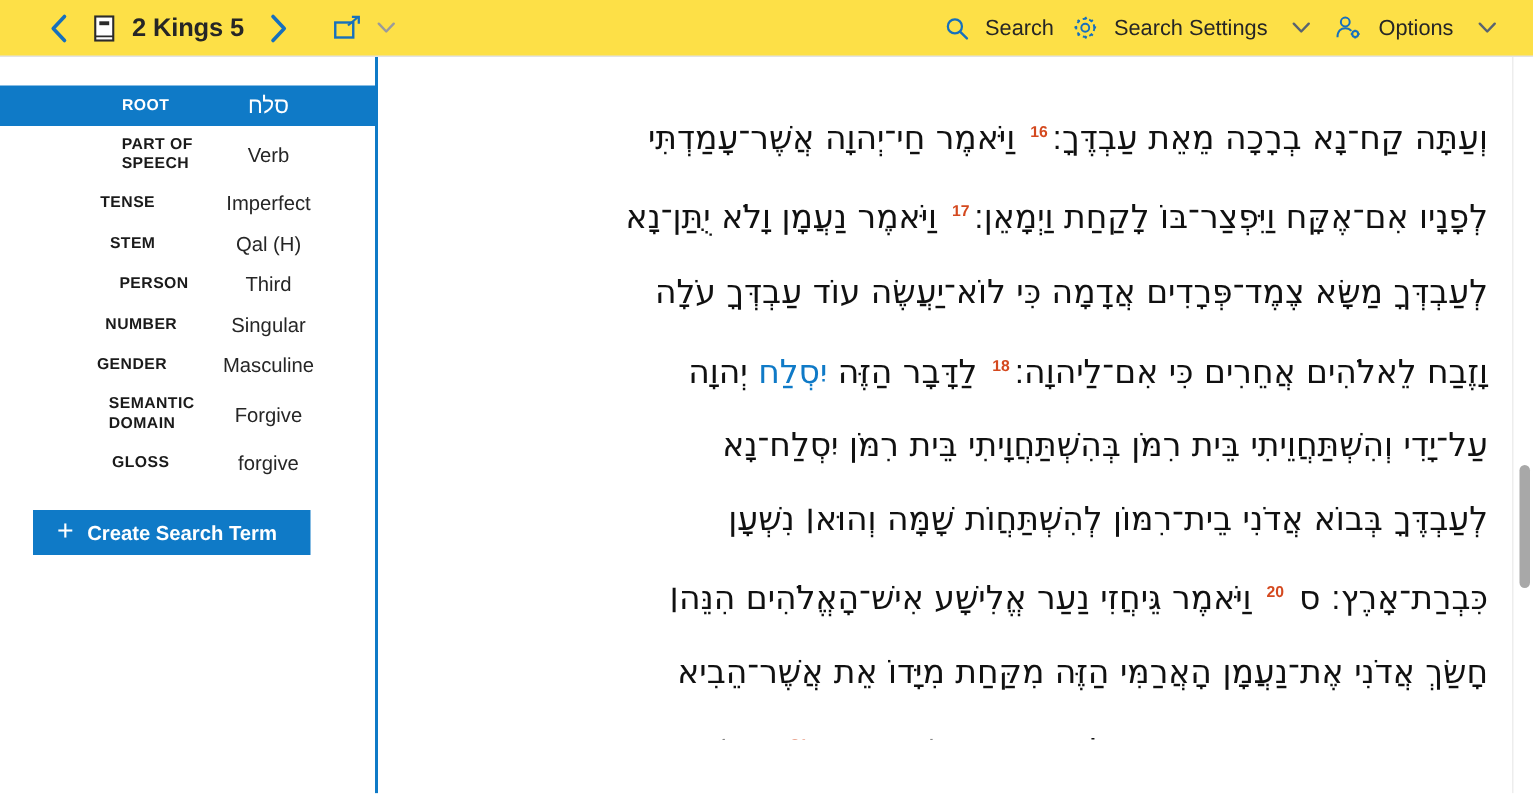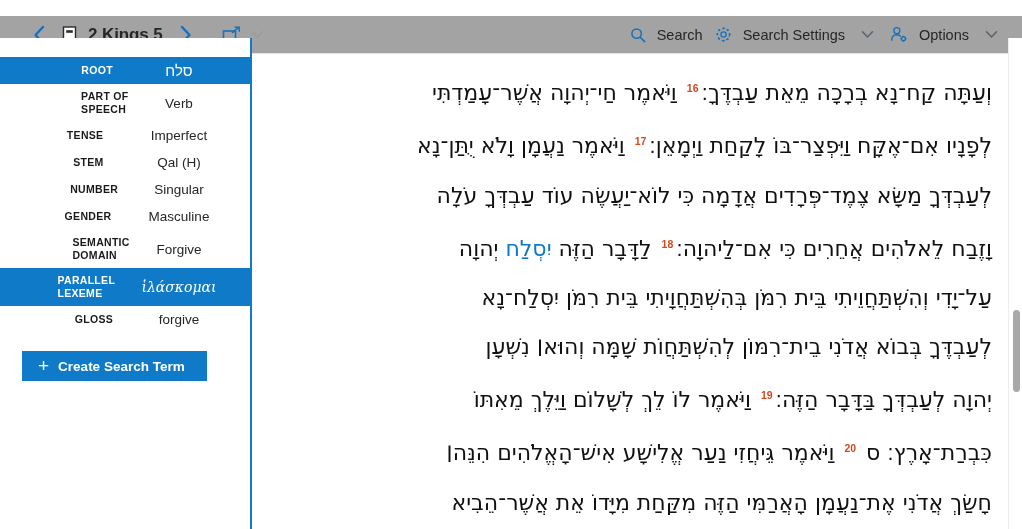--- a/index.html
+++ b/index.html
@@ -19,26 +19,25 @@
     background: #ffffff;
     overflow: hidden;
   }
 
   
   .toolbar {
     position: absolute;
     left: 0; top: 0;
     width: 1022px;
     height: 38px;
-    background: #a3a3a3;
+    background: #fde047;
     border-bottom: 1px solid #e3e3e3;
     display: flex;
     align-items: center;
     box-sizing: border-box;
-    margin-top: 16px;
   }
   .tb-left {
     display: flex;
     align-items: center;
     padding-left: 22px;
     gap: 0px;
   }
   .tb-right {
     margin-left: auto;
     display: flex;
@@ -348,34 +347,34 @@
         </div>
         <div class="row">
           <div class="k">TENSE</div>
           <div class="v">Imperfect</div>
         </div>
         <div class="row">
           <div class="k">STEM</div>
           <div class="v">Qal (H)</div>
         </div>
         <div class="row">
+          <div class="k">PERSON</div>
+          <div class="v">Third</div>
+        </div>
+        <div class="row">
           <div class="k">NUMBER</div>
           <div class="v">Singular</div>
         </div>
         <div class="row">
           <div class="k">GENDER</div>
           <div class="v">Masculine</div>
         </div>
         <div class="row row-tall">
           <div class="k">SEMANTIC DOMAIN</div>
           <div class="v">Forgive</div>
-        </div>
-        <div class="row sel row-tall">
-          <div class="k">PARALLEL LEXEME</div>
-          <div class="v grk">ἱλάσκομαι</div>
         </div>
         <div class="row">
           <div class="k">GLOSS</div>
           <div class="v">forgive</div>
         </div>
       </div>
     <div class="cst-wrap">
       <button class="cst-btn">
         <span class="plus">+</span>
         <span>Create Search Term</span>
@@ -383,21 +382,20 @@
     </div>
   </div>
 
   <div class="textpane" id="textpane">
       <div class="hebline"><span>וְעַתָּה קַח־נָא בְרָכָה מֵאֵת עַבְדֶּךָ׃</span><span class="vnum">16</span><span> וַיֹּאמֶר חַי־יְהוָה אֲשֶׁר־עָמַדְתִּי</span></div>
       <div class="hebline"><span>לְפָנָיו אִם־אֶקָּח וַיִּפְצַר־בּוֹ לָקַחַת וַיְמָאֵן׃</span><span class="vnum">17</span><span> וַיֹּאמֶר נַעֲמָן וָלֹא יֻתַּן־נָא</span></div>
       <div class="hebline"><span>לְעַבְדְּךָ מַשָּׂא צֶמֶד־פְּרָדִים אֲדָמָה כִּי לוֹא־יַעֲשֶׂה עוֹד עַבְדְּךָ עֹלָה</span></div>
       <div class="hebline"><span>וָזֶבַח לֵאלֹהִים אֲחֵרִים כִּי אִם־לַיהוָה׃</span><span class="vnum">18</span><span> לַדָּבָר הַזֶּה </span><span class="hl">יִסְלַח</span><span> יְהוָה</span></div>
       <div class="hebline"><span>עַל־יָדִי וְהִשְׁתַּחֲוֵיתִי בֵּית רִמֹּן בְּהִשְׁתַּחֲוָיתִי בֵּית רִמֹּן יִסְלַח־נָא</span></div>
       <div class="hebline"><span>לְעַבְדֶּךָ בְּבוֹא אֲדֹנִי בֵית־רִמּוֹן לְהִשְׁתַּחֲוֹת שָׁמָּה וְהוּא׀ נִשְׁעָן</span></div>
-      <div class="hebline"><span>יְהוָה לְעַבְדְּךָ בַּדָּבָר הַזֶּה׃</span><span class="vnum">19</span><span> וַיֹּאמֶר לוֹ לֵךְ לְשָׁלוֹם וַיֵּלֶךְ מֵאִתּוֹ</span></div>
       <div class="hebline"><span>כִּבְרַת־אָרֶץ׃ ס </span><span class="vnum">20</span><span> וַיֹּאמֶר גֵּיחֲזִי נַעַר אֱלִישָׁע אִישׁ־הָאֱלֹהִים הִנֵּה׀</span></div>
       <div class="hebline"><span>חָשַׂךְ אֲדֹנִי אֶת־נַעֲמָן הָאֲרַמִּי הַזֶּה מִקַּחַת מִיָּדוֹ אֵת אֲשֶׁר־הֵבִיא</span></div>
       <div class="hebline lastline"><span>חַי־יְהוָה כִּי־אִם־רַצְתִּי אַחֲרָיו וְלָקַחְתִּי מֵאִתּוֹ מְאוּמָה׃</span><span class="vnum">21</span><span> וַיִּרְדֹּף</span></div>
     </div>
 
   <div class="scrollbar">
     <div class="thumb"></div>
   </div>
 
 </div>

